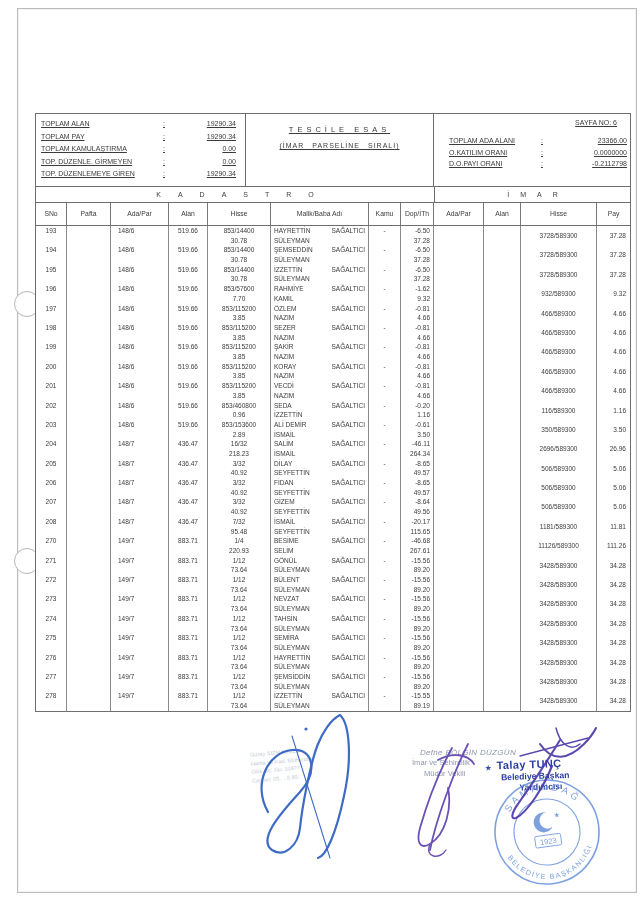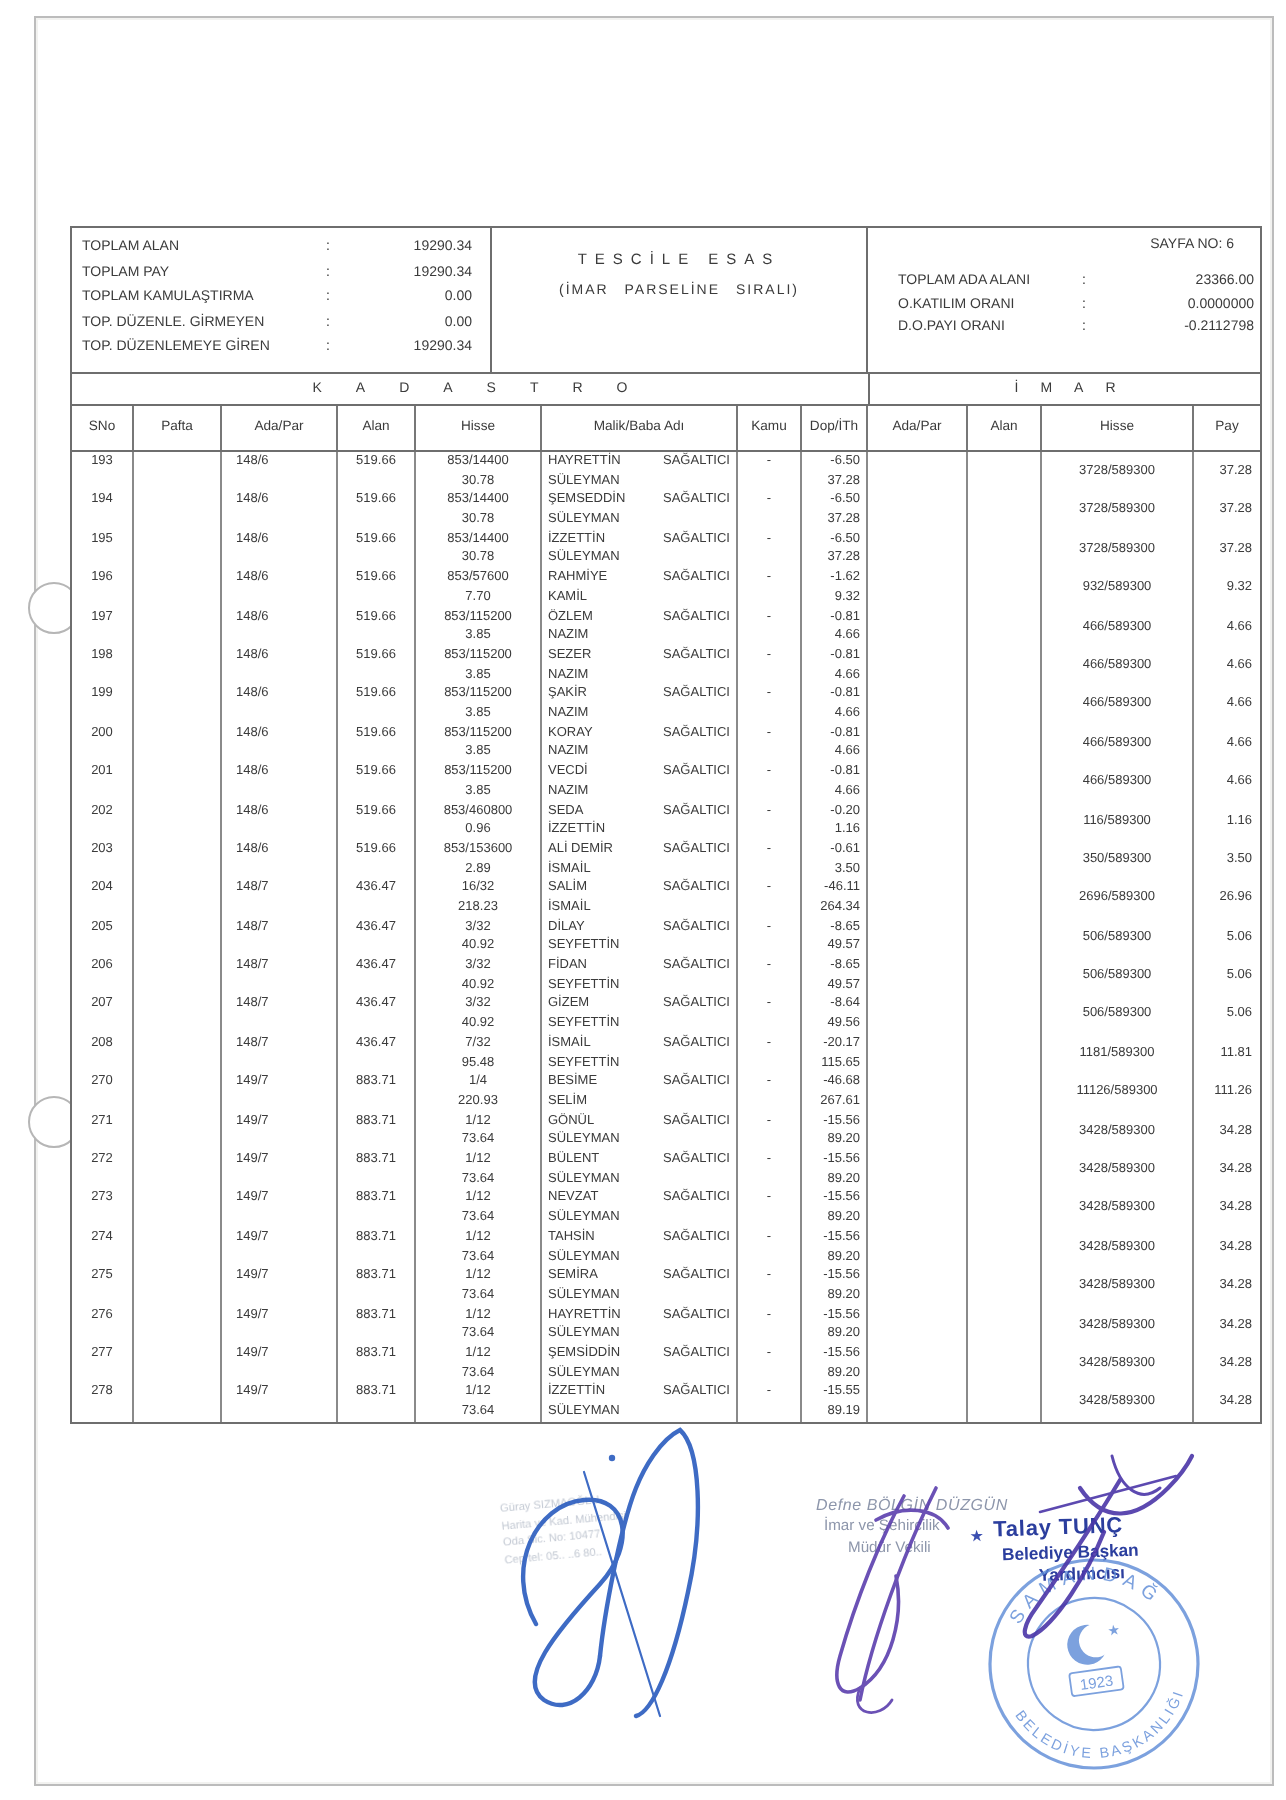--- a/index.html
+++ b/index.html
@@ -7,21 +7,21 @@
         font-family:"Liberation Sans",sans-serif;color:#3b3b3b;}
   .page-frame{position:absolute;left:17px;top:8px;width:618px;height:883px;
         border:1px solid #bcbcbc;box-shadow:inset 0 0 0 1px #f2f2f0;}
   .hole{position:absolute;width:24px;height:24px;border-radius:50%;border:1px solid #b6b6b6;
         background:#fff;left:14px;}
   .hole1{top:291px;} .hole2{top:548px;}
 
   
   .sheet{position:absolute;left:35px;top:113px;width:594px;border:1px solid #6e6e6e;background:#fff;}
   .hdr{display:grid;grid-template-columns:210px 188px 196px;height:72px;border-bottom:1px solid #6e6e6e;}
-  .hdr>div{overflow:hidden;}
+  .hdr>div{overflow:hidden;text-decoration:underline;}
   .hbox1{border-right:1px solid #6e6e6e;padding:4px 5px 0 5px;}
   .hbox2{border-right:1px solid #6e6e6e;text-align:center;padding-top:8px;}
   .sumrow{display:flex;font-size:7px;line-height:12.6px;}
   .sumrow .lbl{width:122px;white-space:nowrap;}
   .sumrow .col{width:8px;}
   .sumrow .val{flex:1;text-align:right;padding-right:4px;}
   .t1{font-size:7.5px;letter-spacing:4px;line-height:15px;}
   .t2{font-size:7.5px;letter-spacing:4px;line-height:15px;margin-top:3px;}
   .t3{font-size:7px;letter-spacing:1px;word-spacing:5px;line-height:14px;margin-top:2px;}
   .sayfa{font-size:7px;text-align:right;padding:5px 13px 0 0;}
@@ -56,21 +56,21 @@
   .c-dop{text-align:right;padding-right:3px;}
   .c-ihisse{text-align:center;}
   .c-ihisse .l1{line-height:19.4px;height:19.4px;}
   .c-pay{text-align:right;padding-right:4px;}
   .c-pay .l1{line-height:19.4px;height:19.4px;}
 
   
   .surveyor{position:absolute;left:251px;top:746px;width:112px;transform:rotate(-5deg);
             font-size:5.6px;line-height:8.5px;color:#c3c9d3;filter:blur(.3px);}
   .planner{position:absolute;left:408px;top:747px;width:120px;color:#8d96ab;}
-  .planner .nm{font-size:8px;font-style:italic;letter-spacing:.3px;line-height:11px;}
+  .planner .nm{font-size:8px;font-style:italic;letter-spacing:.3px;line-height:11px;text-align:center;}
   .planner .tt{font-size:7.6px;line-height:10.5px;padding-left:4px;}
   .planner .tt2{font-size:7.6px;line-height:10.5px;padding-left:16px;}
   .deputy{position:absolute;left:497px;top:757px;width:132px;color:#2b3e9e;transform:rotate(-2deg);}
   .deputy .star{position:absolute;left:-12px;top:4px;font-size:8px;color:#3b4fb0;}
   .deputy .nm{font-size:11px;font-weight:bold;letter-spacing:.4px;line-height:13px;}
   .deputy .tt{font-size:8.6px;font-weight:bold;line-height:11px;padding-left:4px;}
   .deputy .tt2{font-size:8.6px;font-weight:bold;line-height:11px;padding-left:22px;}
   svg{position:absolute;pointer-events:none;}
   .sig-layer{left:0;top:700px;}
 </style>

